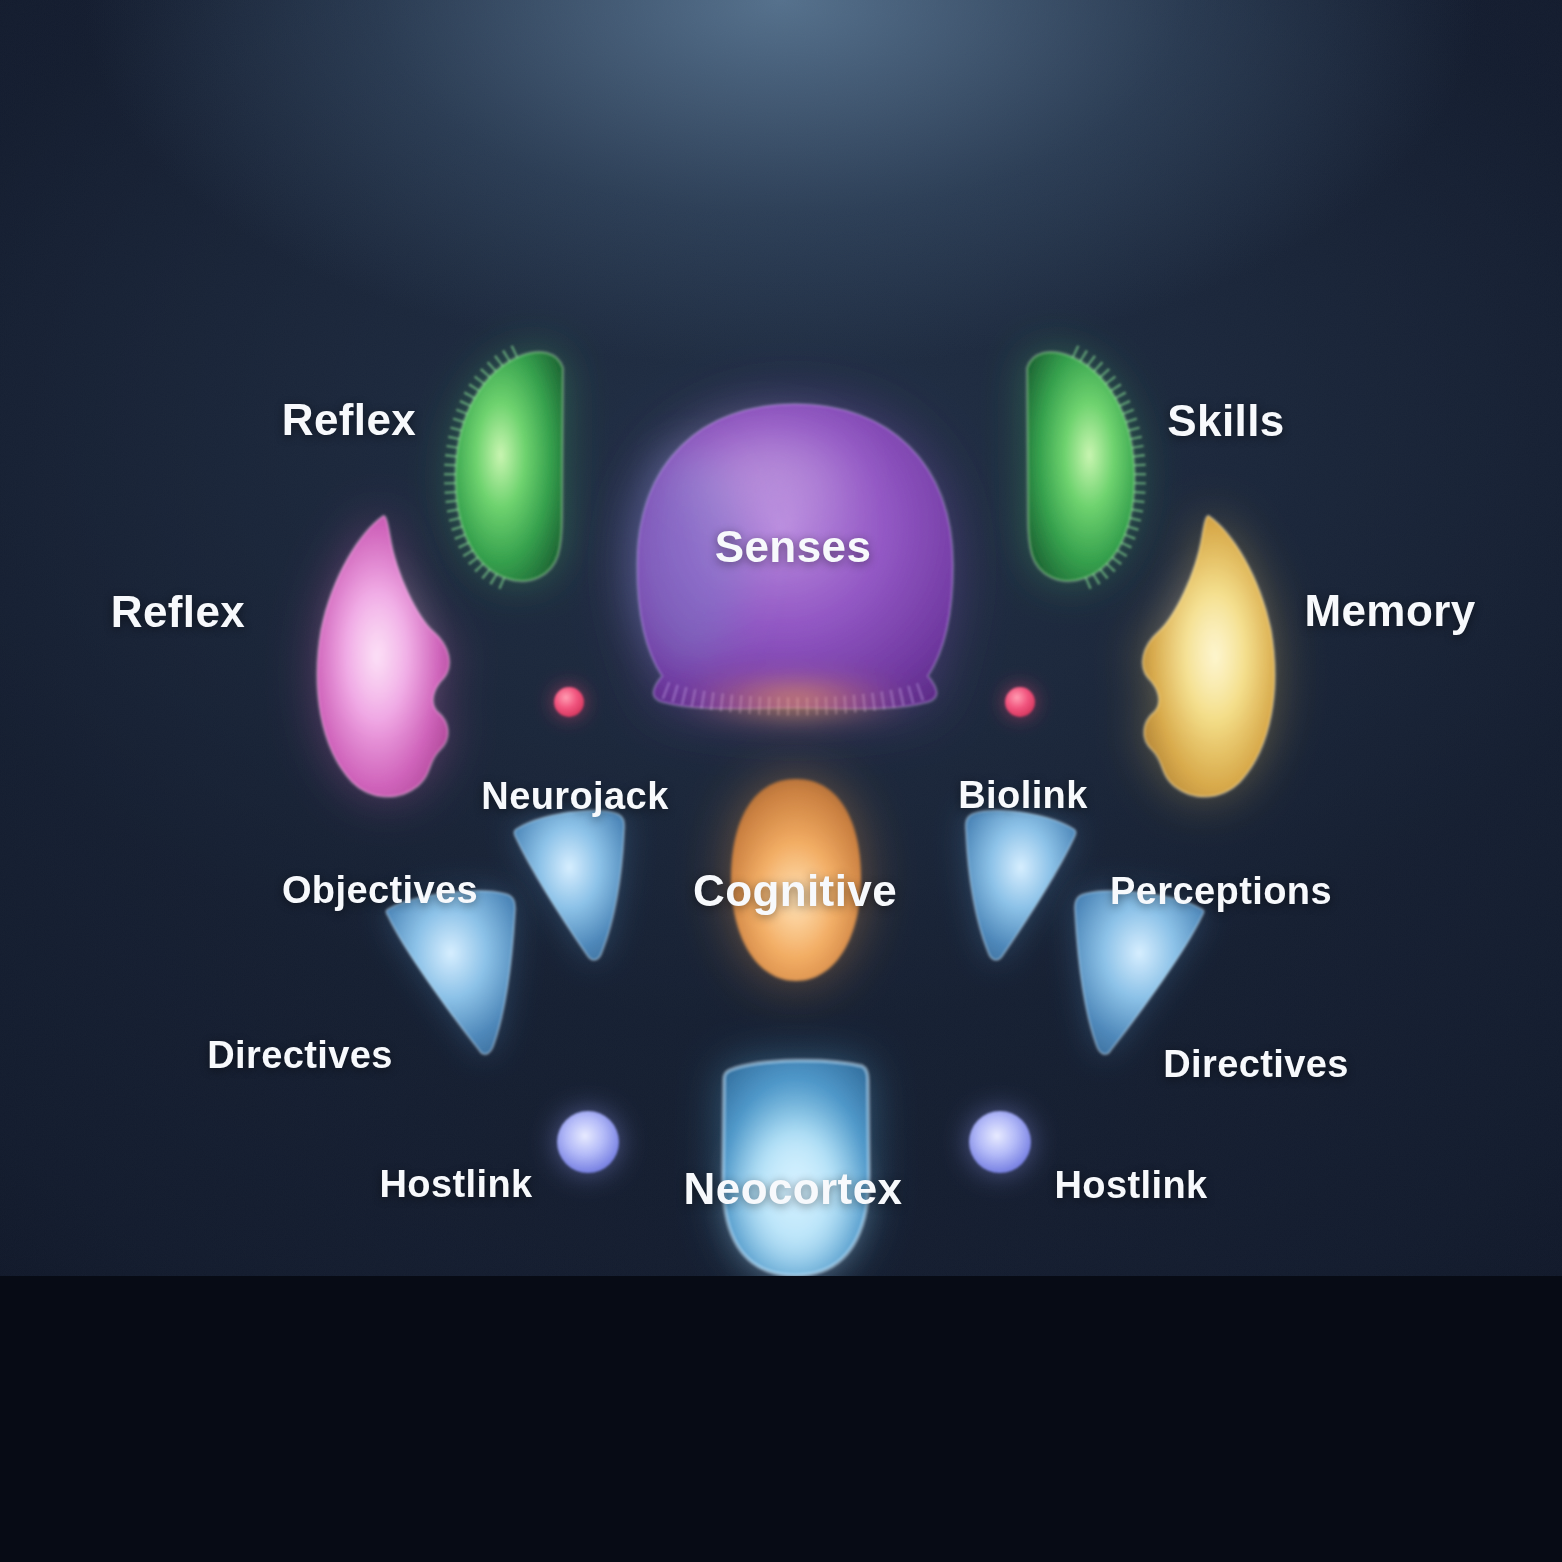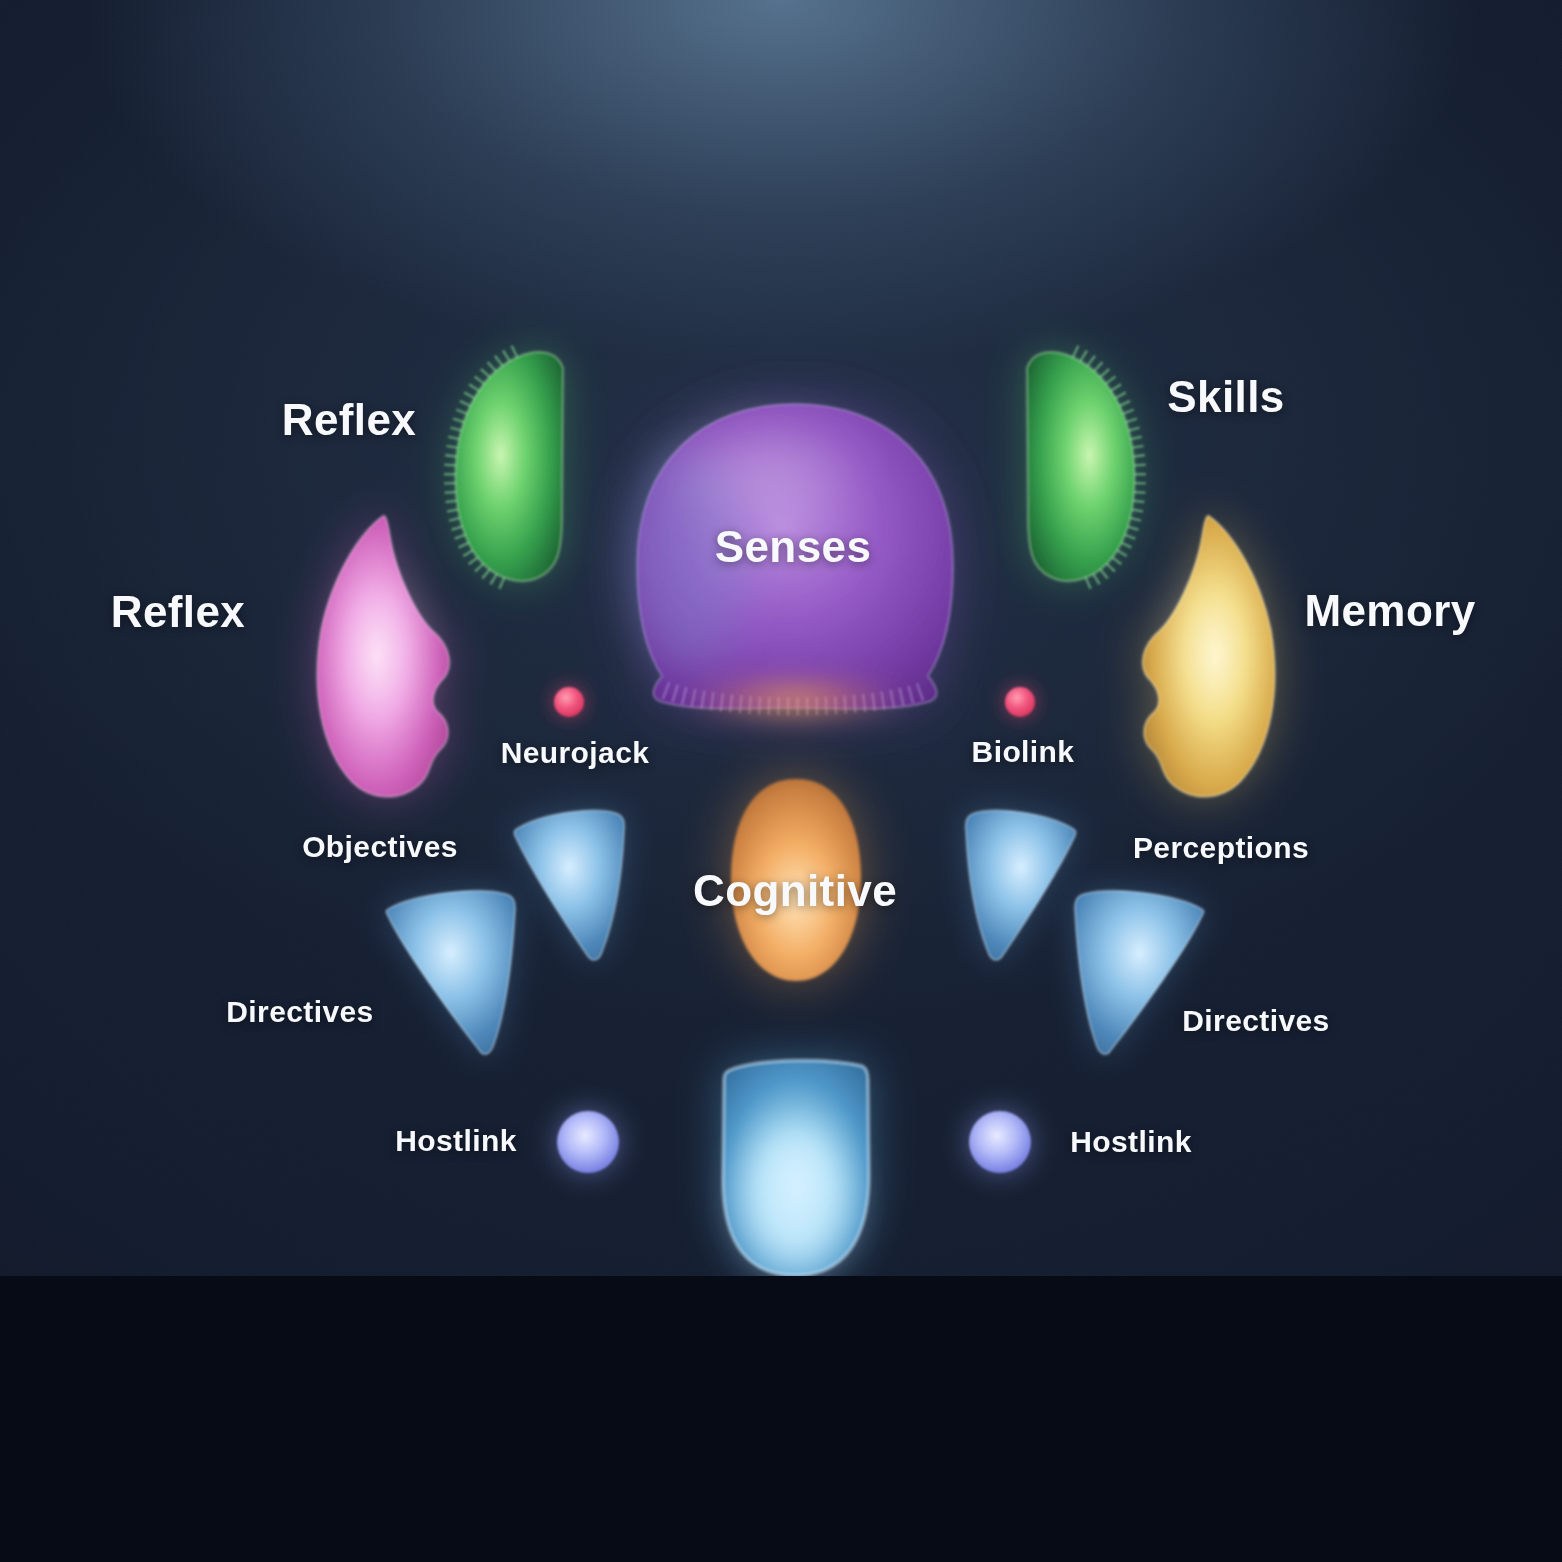--- a/index.html
+++ b/index.html
@@ -18,21 +18,21 @@
     position:absolute;
     transform:translate(-50%,-50%);
     color:#f7f9fc;
     font-weight:700;
     white-space:nowrap;
     letter-spacing:0.4px;
     text-shadow:0 2px 10px rgba(0,0,0,0.45);
     z-index:5;
   }
   .label.primary{font-size:44px;}
-  .label.secondary{font-size:30px;}
+  .label.secondary{font-size:38px;margin-top:43px;}
 </style>
 </head>
 <body>
 
 <div id="stage">
 
   <svg width="1562" height="1562" viewBox="0 0 1562 1562">
     <defs>
 
       <path id="crest" d="M563,368 C558,352 540,348 520,356 C485,370 460,410 456,462 C452,520 470,565 505,578 C530,587 552,575 558,555 C561,545 562,530 562,515 L563,368 Z"></path>
@@ -216,27 +216,28 @@
       <path d="M730,1070 C760,1058 830,1058 862,1066 C866,1068 868,1072 868,1080
                L869,1175 C869,1228 852,1260 822,1271 C805,1277 785,1277 768,1271
                C738,1260 722,1228 723,1175 L724,1080 C724,1074 726,1072 730,1070 Z" fill="url(#gCortex)" stroke="rgba(200,232,255,0.45)" stroke-width="4"></path>
       <ellipse cx="795" cy="1198" rx="48" ry="66" fill="#cdeeff" opacity="0.75" filter="url(#fBlur20)"></ellipse>
     </g>
 
     <rect x="0" y="0" width="1562" height="1562" filter="url(#fNoise)" opacity="0.5" pointer-events="none"></rect>
   </svg>
 
   <div class="label primary" style="left:349px;  top:420px;">Reflex</div>
-  <div class="label primary" style="left:1226px; top:397px;">Skills</div>
+  <div class="label primary" style="left:1226px; top:421px;">Skills</div>
   <div class="label primary" style="left:178px;  top:612px;">Reflex</div>
   <div class="label primary" style="left:793px;  top:547px;">Senses</div>
   <div class="label primary" style="left:1390px; top:611px;">Memory</div>
   <div class="label secondary" style="left:575px;  top:753px;">Neurojack</div>
   <div class="label secondary" style="left:1023px; top:752px;">Biolink</div>
   <div class="label secondary" style="left:380px;  top:847px;text-align:right;">Objectives</div>
   <div class="label secondary" style="left:1221px; top:848px;text-align:center;">Perceptions</div>
   <div class="label primary" style="left:795px;  top:891px;">Cognitive</div>
   <div class="label secondary" style="left:300px;  top:1012px;">Directives</div>
   <div class="label secondary" style="left:1256px; top:1021px;">Directives</div>
   <div class="label secondary" style="left:456px;  top:1141px;">Hostlink</div>
   <div class="label secondary" style="left:1131px; top:1142px;">Hostlink</div>
+  <div class="label primary" style="left:793px;  top:1189px;">Neocortex</div>
 
 </div>
 
 </body></html>

